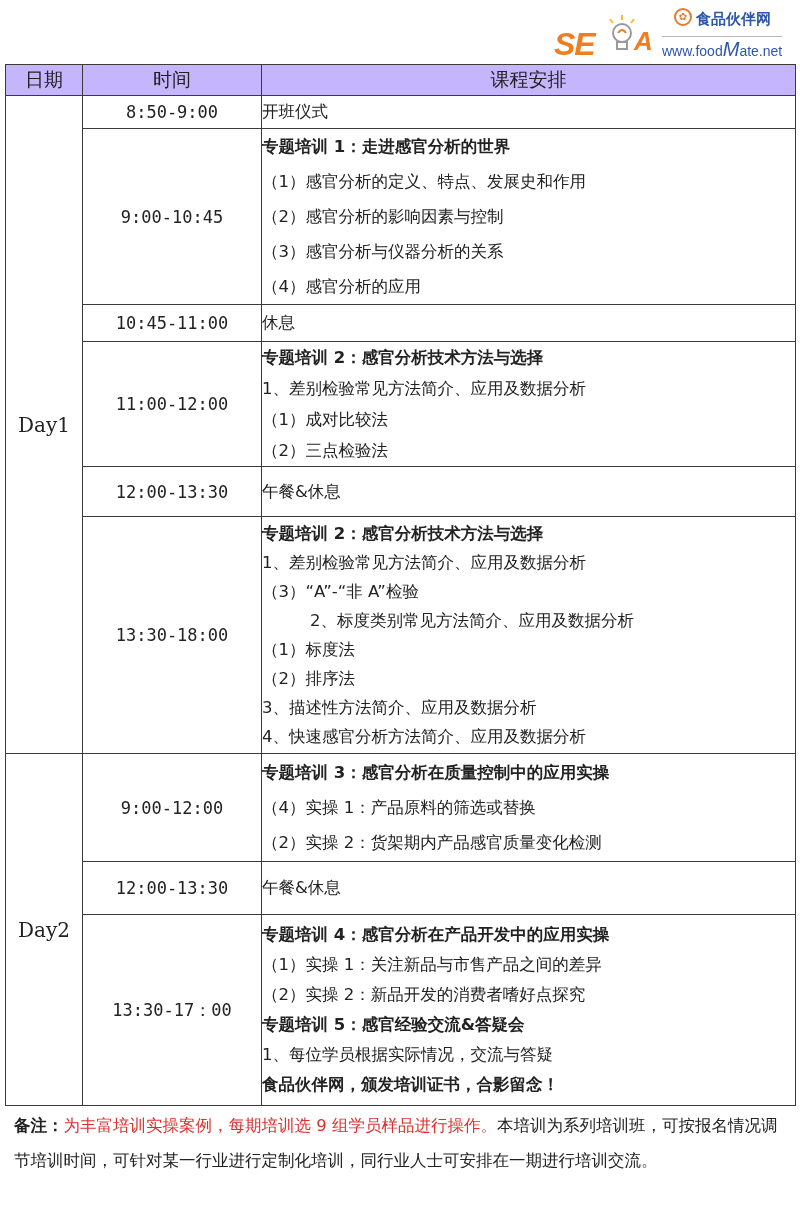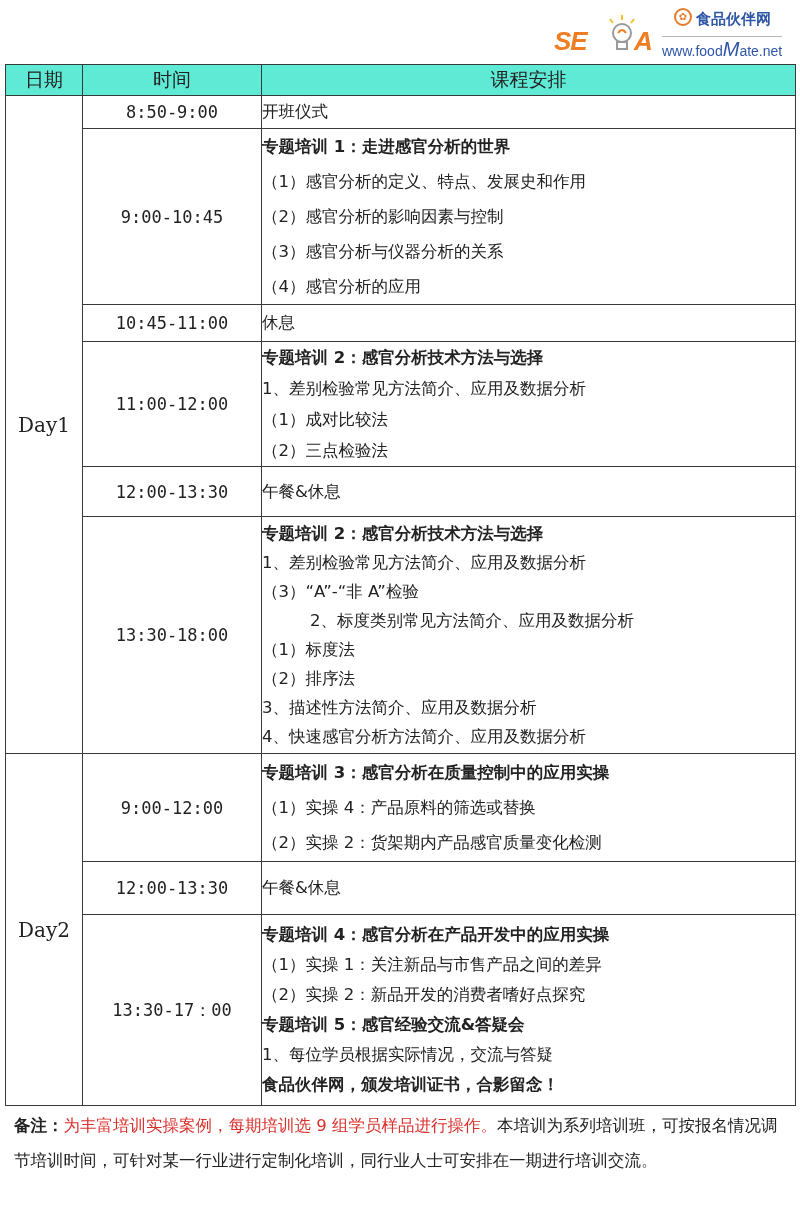--- a/index.html
+++ b/index.html
@@ -1,33 +1,33 @@
 <!DOCTYPE html>
 <html><head>
 <meta charset="utf-8">
 <style>
   html, body { margin:0; padding:0; background:#ffffff; }
   body { width:800px; height:1232px; position:relative; overflow:hidden;
          font-family:"DejaVu Serif","Liberation Serif",serif; color:#222; }
   .logo { position:absolute; top:6px; right:14px; width:240px; height:50px; }
   .logo .se { position:absolute; left:8px; top:20px; font-family:"Liberation Sans",sans-serif;
-              font-weight:bold; font-style:italic; font-size:26px; color:#ef7d22; letter-spacing:-1px; }
+              font-weight:bold; font-style:italic; font-size:32px; color:#ef7d22; letter-spacing:-1px; }
   .logo .bulb { position:absolute; left:58px; top:8px; width:36px; height:40px; }
   .logo .a { position:absolute; left:88px; top:20px; font-family:"Liberation Sans",sans-serif;
              font-weight:bold; font-style:italic; font-size:26px; color:#ef7d22; }
   .logo .cn { position:absolute; left:150px; top:4px; font-family:"DejaVu Sans",sans-serif;
               font-size:15px; font-weight:bold; color:#2f57a8; }
   .logo .flower { position:absolute; left:128px; top:2px; width:18px; height:18px; border:2px solid #e57a2a; border-radius:50%; box-sizing:border-box; color:#e57a2a; font-size:10px; text-align:center; line-height:14px; }
   .logo .url { position:absolute; left:116px; top:30px; font-family:"Liberation Sans",sans-serif;
                font-size:14px; color:#2f57a8; border-top:1px solid #b9b9b9; padding-top:1px; }
   .logo .url b { font-size:20px; font-style:italic; color:#2f57a8; font-weight:normal; }
 
   table.sched { position:absolute; left:5px; top:64px; width:790px; border-collapse:collapse; table-layout:fixed; }
   table.sched td, table.sched th { border:1.5px solid #3a3a3a; padding:0; vertical-align:middle; }
-  table.sched th { background:#5eead4; font-weight:normal; font-size:19px; height:30px; text-align:center;
+  table.sched th { background:#c4b5fd; font-weight:normal; font-size:19px; height:30px; text-align:center;
                    font-family:"DejaVu Sans",sans-serif; }
   col.c1 { width:77px; } col.c2 { width:179px; } col.c3 { width:534px; }
   td.day { text-align:center; font-size:20px; }
   td.time { text-align:center; font-size:17px; font-family:"DejaVu Sans Mono","Liberation Mono",monospace; }
   td.prog { padding:2px 10px 2px 10px; font-size:16.5px; font-family:"DejaVu Sans",sans-serif; }
   .line { white-space:nowrap; }
   .bold { font-weight:bold; }
   .note { position:absolute; left:14px; top:1108px; width:775px; font-size:16.5px; line-height:35px;
           font-family:"DejaVu Sans",sans-serif; }
   .note .label { font-weight:bold; color:#222; }
@@ -115,21 +115,21 @@
           <div class="line" style="line-height: 29px;">（2）排序法</div>
           <div class="line" style="line-height: 29px;">3、描述性方法简介、应用及数据分析</div>
           <div class="line" style="line-height: 29px;">4、快速感官分析方法简介、应用及数据分析</div>
         </td>
       </tr>
       <tr style="height: 108px;">
         <td class="day" rowspan="3">Day2</td>
         <td class="time">9:00-12:00</td>
         <td class="prog">
           <div class="line bold" style="line-height: 35px;">专题培训 3：感官分析在质量控制中的应用实操</div>
-          <div class="line" style="line-height: 35px;">（1）实操 4：产品原料的筛选或替换</div>
+          <div class="line" style="line-height: 35px;">（4）实操 1：产品原料的筛选或替换</div>
           <div class="line" style="line-height: 35px;">（2）实操 2：货架期内产品感官质量变化检测</div>
         </td>
       </tr>
       <tr style="height: 53px;">
         <td class="time">12:00-13:30</td>
         <td class="prog">
           <div class="line" style="line-height: 30px;">午餐&amp;休息</div>
         </td>
       </tr>
       <tr style="height: 191px;">

